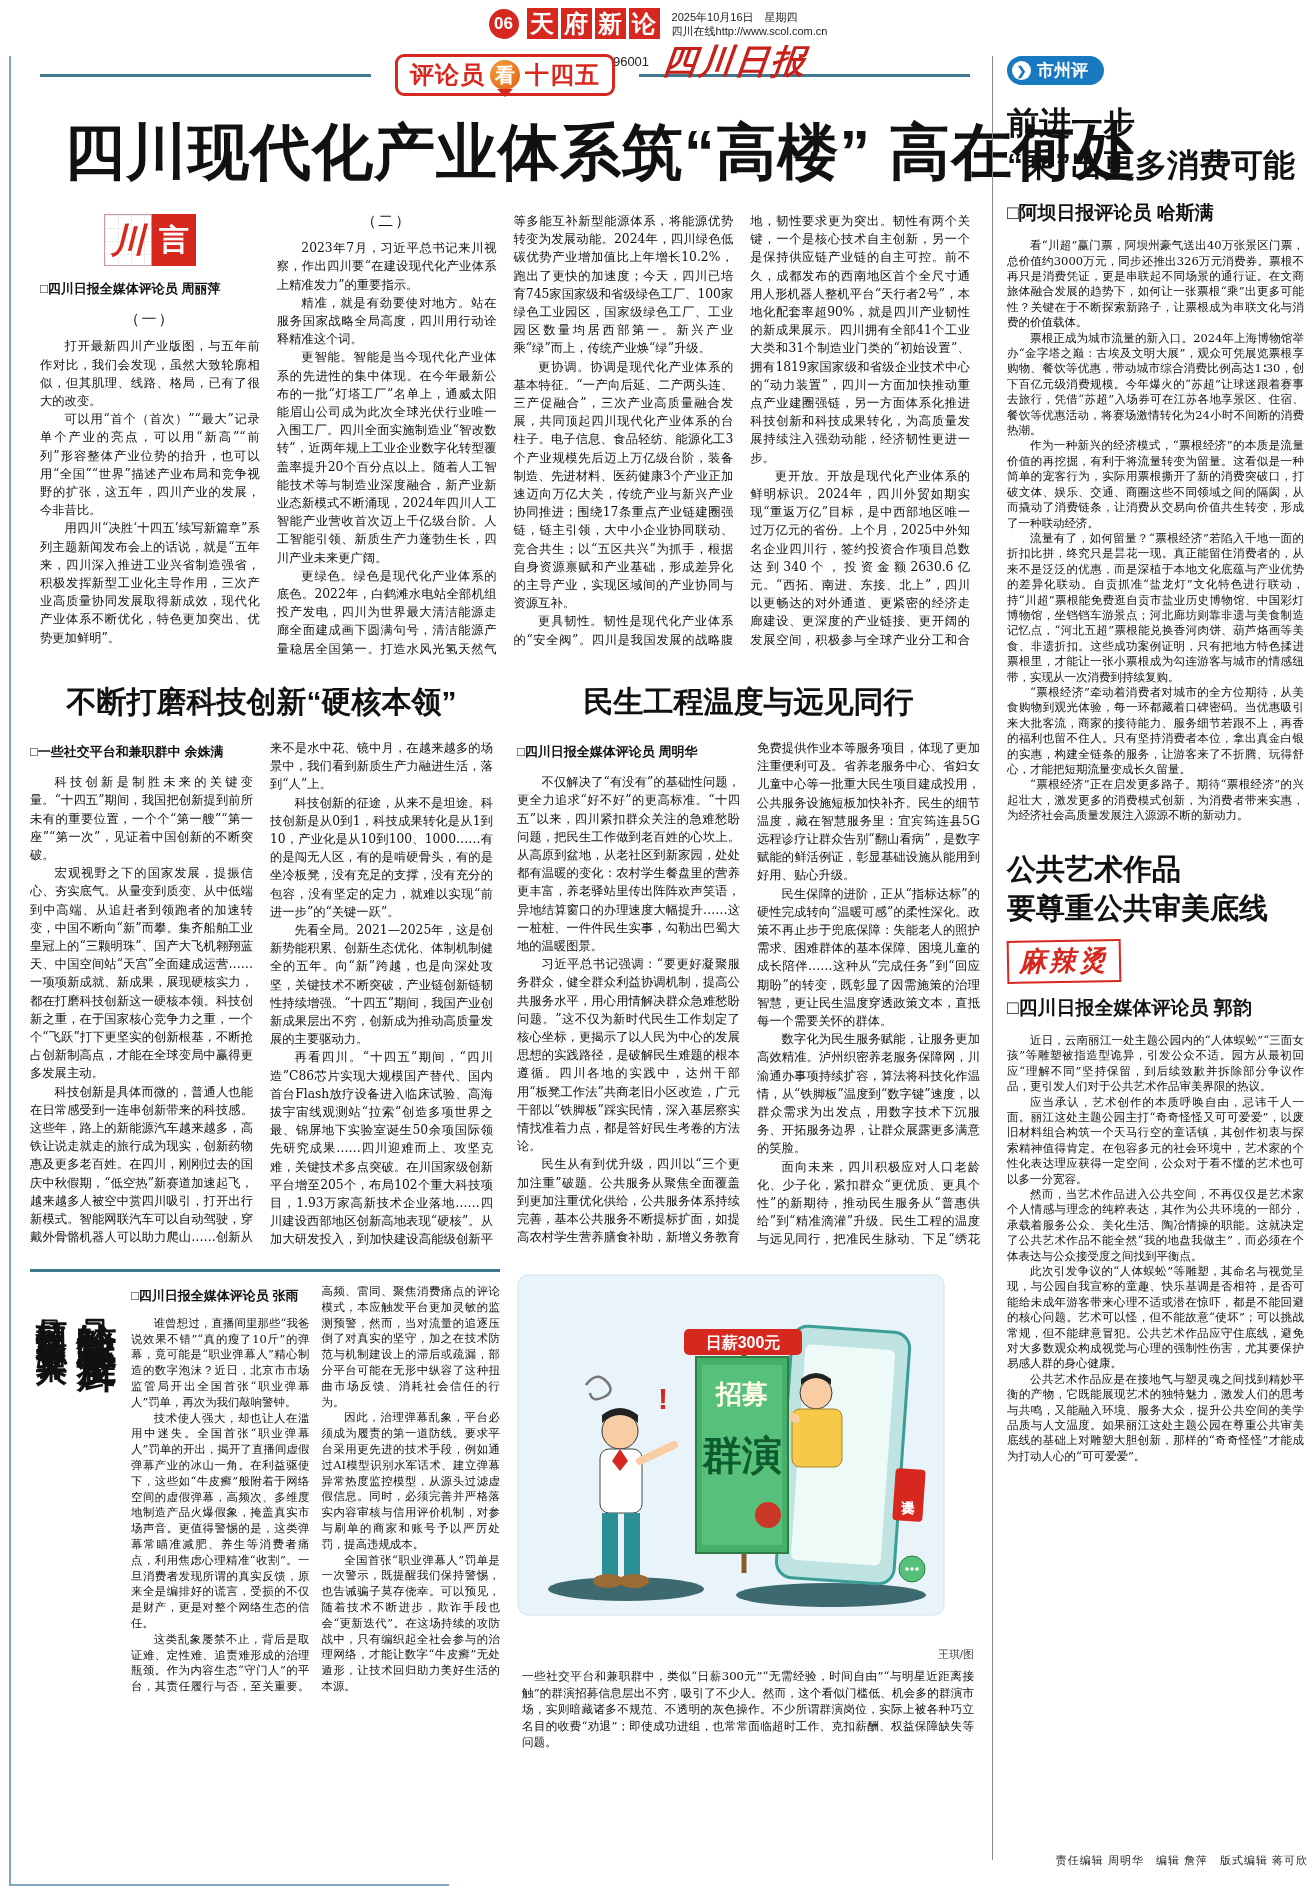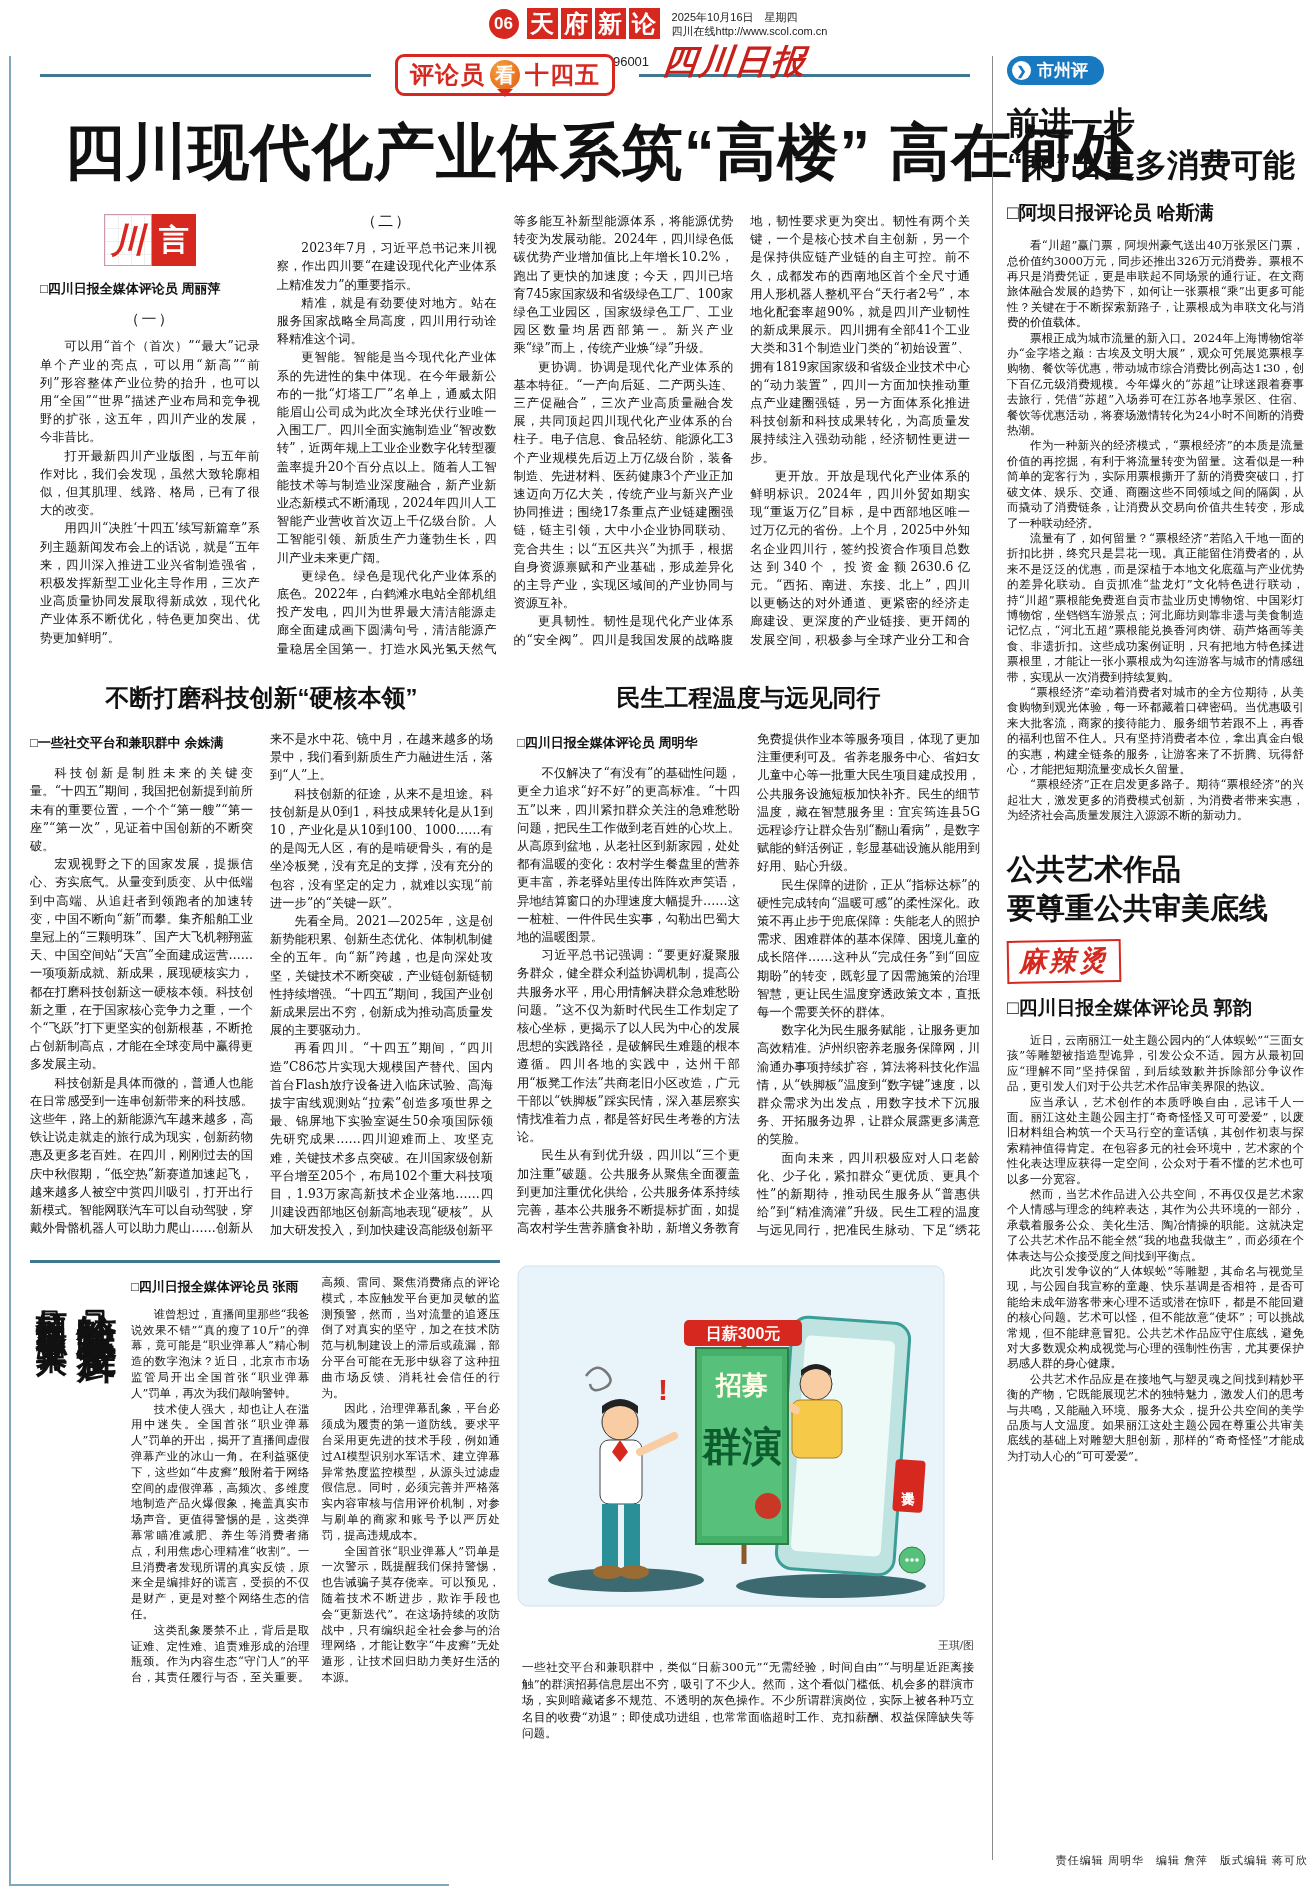--- a/index.html
+++ b/index.html
@@ -57,21 +57,21 @@
              background-image:linear-gradient(#eee 1px,transparent 1px),linear-gradient(90deg,#eee 1px,transparent 1px);
              background-size:13px 13px; color:#d6281e; font-size:34px; font-weight:bold;
              font-family:"DejaVu Serif",serif; font-style:italic; }
   .cy-right { width:44px; background:#d6281e; color:#fff; font-size:30px; font-weight:bold;
              display:flex; align-items:center; justify-content:center; font-family:"DejaVu Serif",serif; }
 
   .row2 { display:flex; margin-top:14px; }
   .row2 section { width:50%; }
   .row2 section:first-child { padding-right:12px; }
   .row2 section:last-child  { padding-left:12px; }
-  .sub-head { font-size:24px; font-weight:900; text-align:center; margin:4px 0 16px; white-space:nowrap; }
+  .sub-head { font-size:30px; font-weight:900; text-align:center; margin:4px 0 16px; white-space:nowrap; }
   .body2 { column-count:2; column-gap:17px; height:512px; overflow:hidden; font-size:12.3px; line-height:18.2px; }
 
   
   .bottomrow { display:flex; margin-top:18px; }
   .artC { width:470px; flex:none; border-top:3px solid #40788f; padding-top:12px; display:flex; }
   .artC-title { writing-mode:vertical-rl; text-orientation:upright; font-weight:900; line-height:1;
                 padding:6px 2px 0 6px; letter-spacing:4px; }
   .artC-title .t1 { font-size:40px; margin-left:10px; }
   .artC-title .t2 { font-size:31px; margin-top:4px; }
   .artC-right { flex:1; padding-left:12px; overflow:hidden; }
@@ -142,22 +142,22 @@
       <h1 class="main-head">四川现代化产业体系筑“高楼” 高在何处</h1>
 
       <div class="art-main-body serif">
         <div class="chuanyan">
           <div class="cy-left">川</div>
           <div class="cy-right">言</div>
         </div>
         <p class="byline">□四川日报全媒体评论员 周丽萍</p>
         <div>
             <p class="sec-mark">（一）</p>
+            <p class="para">打开最新四川产业版图，与五年前作对比，我们会发现，虽然大致轮廓相似，但其肌理、线路、格局，已有了很大的改变。</p>
             <p class="para">可以用“首个（首次）”“最大”记录单个产业的亮点，可以用“新高”“前列”形容整体产业位势的抬升，也可以用“全国”“世界”描述产业布局和竞争视野的扩张，这五年，四川产业的发展，今非昔比。</p>
-            <p class="para">打开最新四川产业版图，与五年前作对比，我们会发现，虽然大致轮廓相似，但其肌理、线路、格局，已有了很大的改变。</p>
             <p class="para">用四川“决胜‘十四五’续写新篇章”系列主题新闻发布会上的话说，就是“五年来，四川深入推进工业兴省制造强省，积极发挥新型工业化主导作用，三次产业高质量协同发展取得新成效，现代化产业体系不断优化，特色更加突出、优势更加鲜明”。</p>
             <p class="sec-mark">（二）</p>
             <p class="para">2023年7月，习近平总书记来川视察，作出四川要“在建设现代化产业体系上精准发力”的重要指示。</p>
             <p class="para">精准，就是有劲要使对地方。站在服务国家战略全局高度，四川用行动诠释精准这个词。</p>
             <p class="para">更智能。智能是当今现代化产业体系的先进性的集中体现。在今年最新公布的一批“灯塔工厂”名单上，通威太阳能眉山公司成为此次全球光伏行业唯一入围工厂。四川全面实施制造业“智改数转”，近两年规上工业企业数字化转型覆盖率提升20个百分点以上。随着人工智能技术等与制造业深度融合，新产业新业态新模式不断涌现，2024年四川人工智能产业营收首次迈上千亿级台阶。人工智能引领、新质生产力蓬勃生长，四川产业未来更广阔。</p>
             <p class="para">更绿色。绿色是现代化产业体系的底色。2022年，白鹤滩水电站全部机组投产发电，四川为世界最大清洁能源走廊全面建成画下圆满句号，清洁能源产量稳居全国第一。打造水风光氢天然气等多能互补新型能源体系，将能源优势转变为发展动能。2024年，四川绿色低碳优势产业增加值比上年增长10.2%，跑出了更快的加速度；今天，四川已培育745家国家级和省级绿色工厂、100家绿色工业园区，国家级绿色工厂、工业园区数量均居西部第一。新兴产业乘“绿”而上，传统产业焕“绿”升级。</p>
             <p class="para">更协调。协调是现代化产业体系的基本特征。“一产向后延、二产两头连、三产促融合”，三次产业高质量融合发展，共同顶起四川现代化产业体系的台柱子。电子信息、食品轻纺、能源化工3个产业规模先后迈上万亿级台阶，装备制造、先进材料、医药健康3个产业正加速迈向万亿大关，传统产业与新兴产业协同推进；围绕17条重点产业链建圈强链，链主引领，大中小企业协同联动、竞合共生；以“五区共兴”为抓手，根据自身资源禀赋和产业基础，形成差异化的主导产业，实现区域间的产业协同与资源互补。</p>
             <p class="para">更具韧性。韧性是现代化产业体系的“安全阀”。四川是我国发展的战略腹地，韧性要求更为突出。韧性有两个关键，一个是核心技术自主创新，另一个是保持供应链产业链的自主可控。前不久，成都发布的西南地区首个全尺寸通用人形机器人整机平台“天行者2号”，本地化配套率超90%，就是四川产业韧性的新成果展示。四川拥有全部41个工业大类和31个制造业门类的“初始设置”、拥有1819家国家级和省级企业技术中心的“动力装置”，四川一方面加快推动重点产业建圈强链，另一方面体系化推进科技创新和科技成果转化，为高质量发展持续注入强劲动能，经济韧性更进一步。</p>
             <p class="para">更开放。开放是现代化产业体系的鲜明标识。2024年，四川外贸如期实现“重返万亿”目标，是中西部地区唯一过万亿元的省份。上个月，2025中外知名企业四川行，签约投资合作项目总数达到340个，投资金额2630.6亿元。“西拓、南进、东接、北上”，四川以更畅达的对外通道、更紧密的经济走廊建设、更深度的产业链接、更开阔的发展空间，积极参与全球产业分工和合作，在全球市场中不断提升产业竞争力。</p>
           </div>

